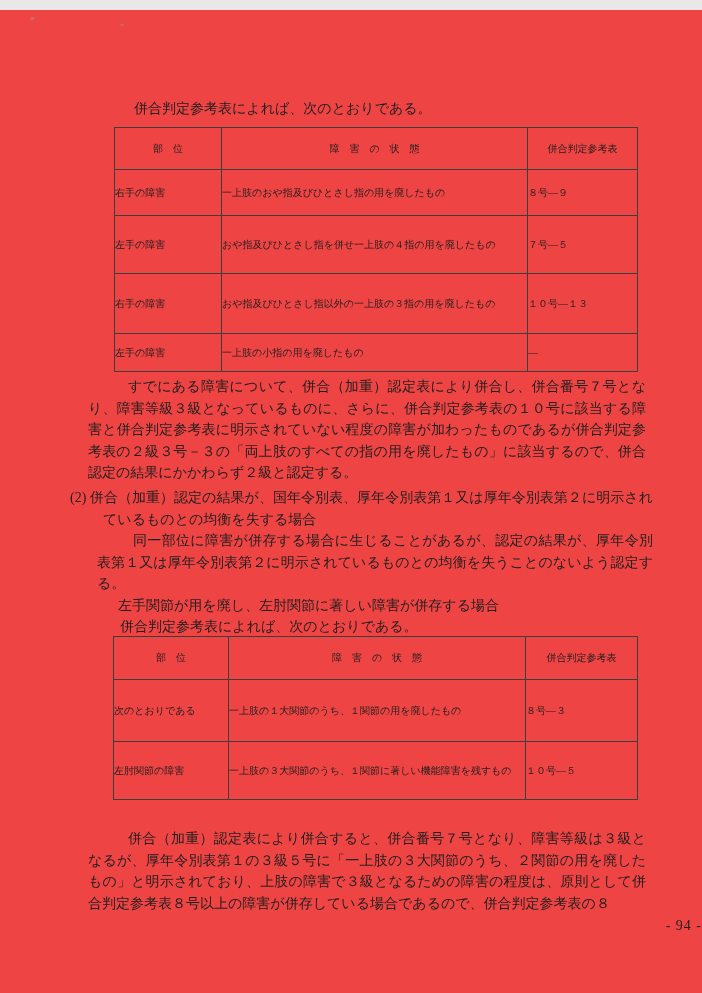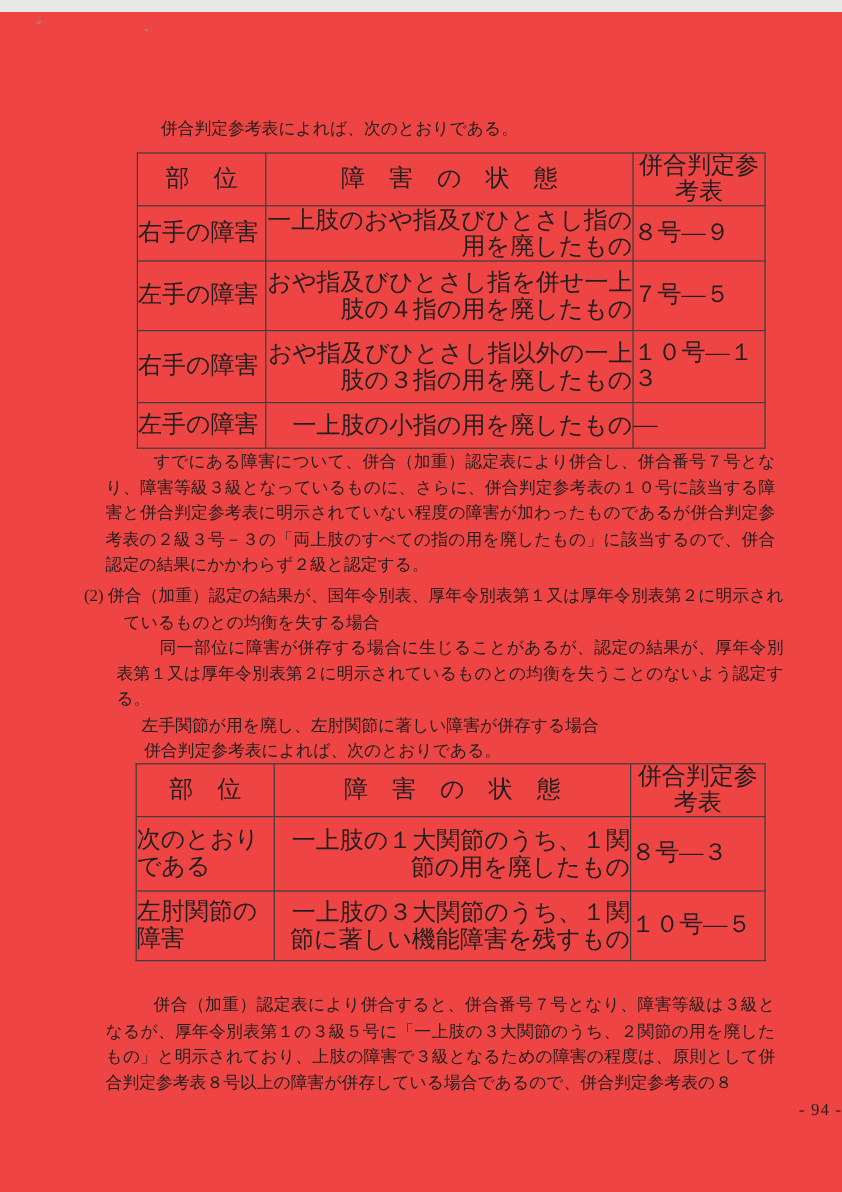--- a/index.html
+++ b/index.html
@@ -18,21 +18,21 @@
   p{margin:0;}
 
   
   .intro{top:88px;left:134px;}
 
   
   table.ref{
     position:absolute;
     border-collapse:collapse;
     table-layout:fixed;
-    font-size:20px;
+    font-size:10px;
   }
   table.ref td{
     border:1.5px solid #3d3d3d;
     padding:0;
     vertical-align:middle;
   }
   #table1{top:117px;left:114px;width:523px;}
   #table1 col.c1{width:107px;}
   #table1 col.c2{width:306px;}
   #table1 col.c3{width:110px;}
@@ -44,27 +44,27 @@
 
   #table2{top:626px;left:113px;width:524px;}
   #table2 col.c1{width:115px;}
   #table2 col.c2{width:297px;}
   #table2 col.c3{width:112px;}
   #table2 tr.hdr{height:43px;}
   #table2 tr.r1{height:62px;}
   #table2 tr.r2{height:58px;}
 
   td.part,td.ref-no{text-align:left;}
-  td.state{text-align:right;padding:4px 8px 4px 12px;line-height:22px;}
+  td.state{text-align:left;padding:4px 8px 4px 12px;line-height:22px;}
   tr.hdr td{text-align:center;font-weight:normal;}
 
   
   .para1{
     top:366px;left:88px;width:558px;
-    text-indent:40px;text-align:justify;font-family:Liberation Mono, monospace;
+    text-indent:40px;text-align:justify;
   }
 
   
   .sec{top:477px;left:70px;width:580px;}
   .sec .heading{padding-left:33px;text-indent:-33px;width:550px;text-align:justify;}
   .sec .body{margin-left:27px;width:556px;text-indent:36px;text-align:justify;}
   .sec .ex-label{margin-left:18px;}
   .sec .ex-case{margin-left:48px;}
   .sec .ex-ref{margin-left:50px;}
 

